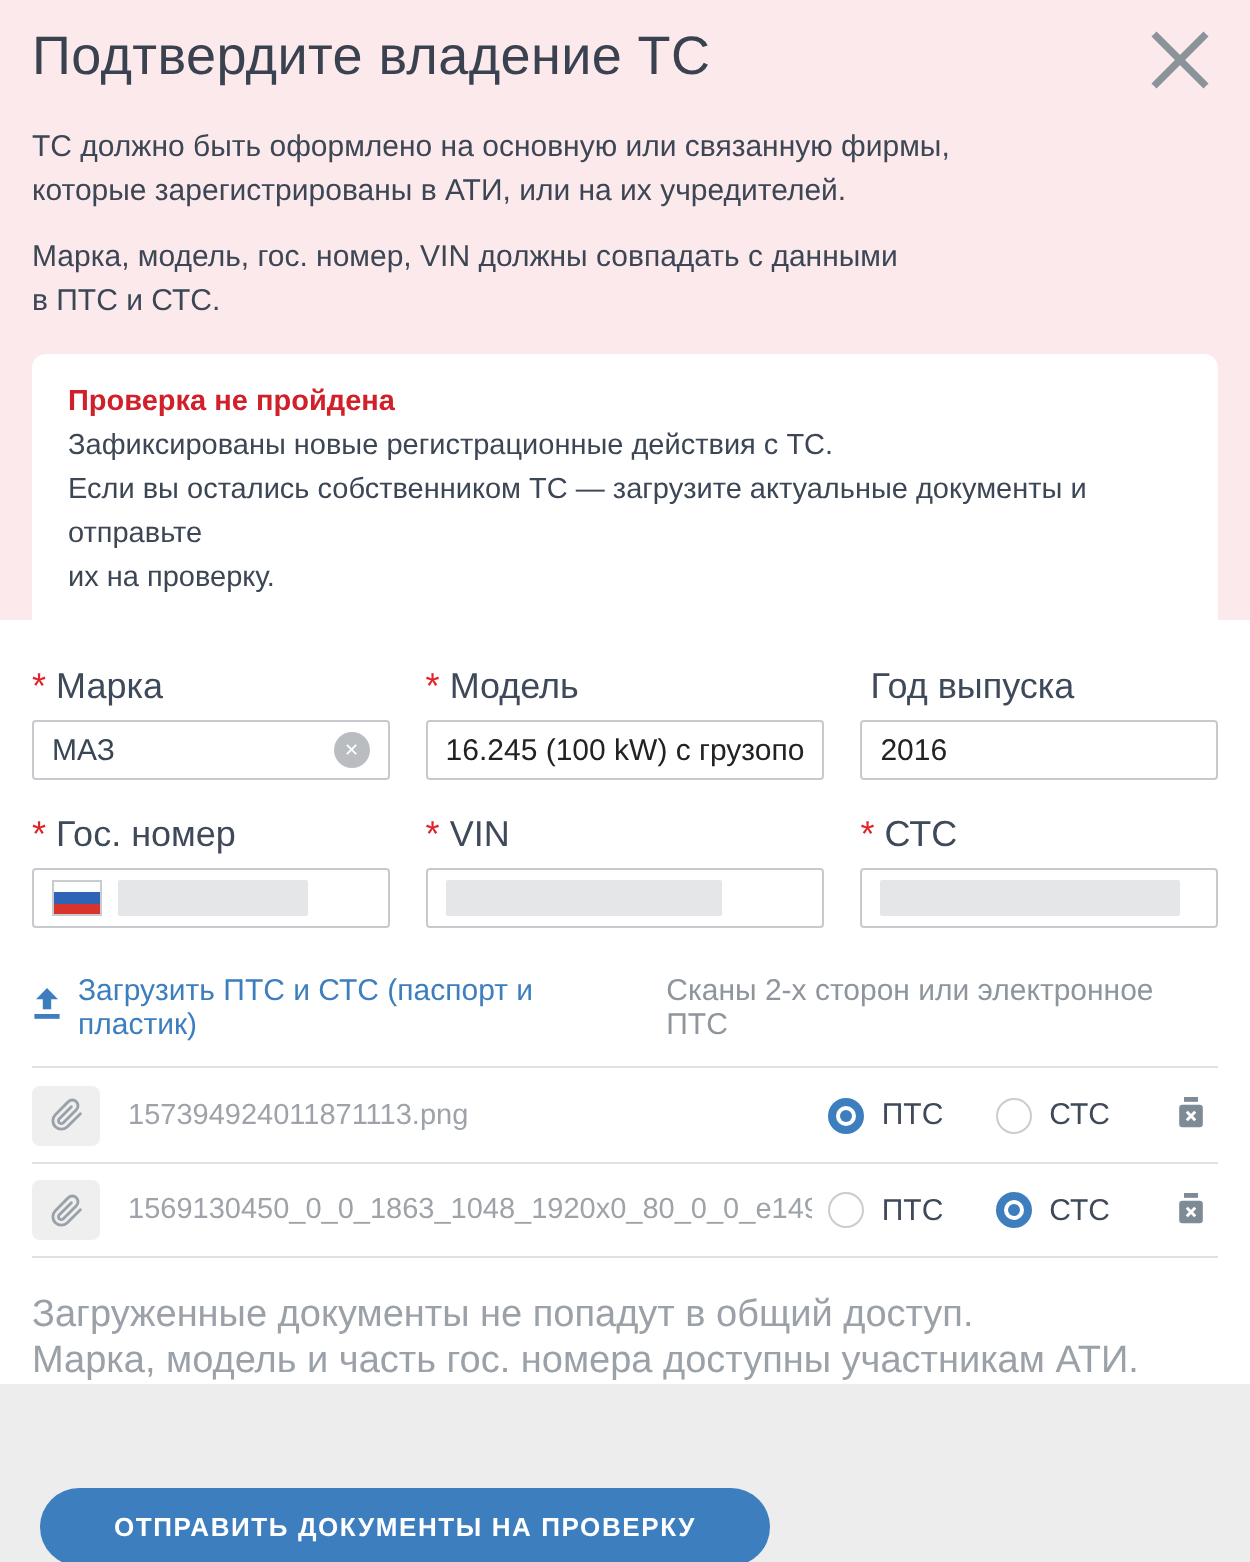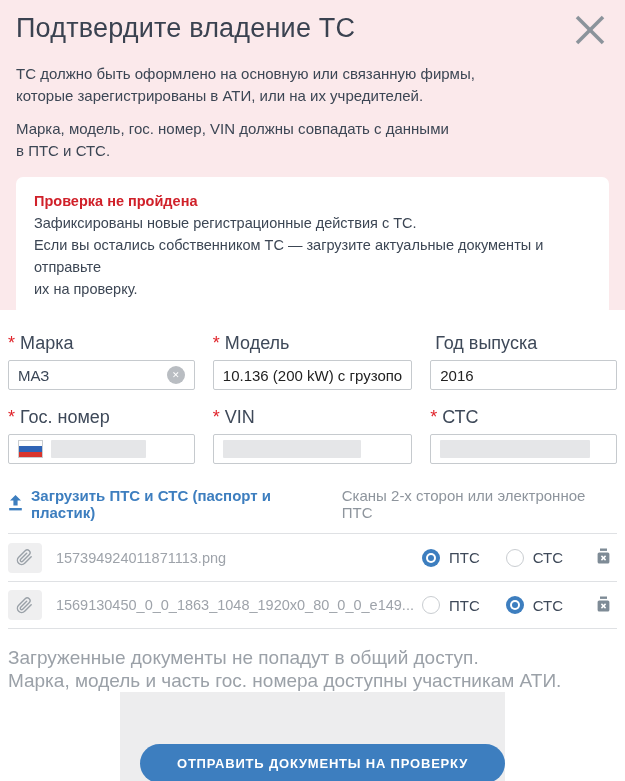--- a/index.html
+++ b/index.html
@@ -2,21 +2,21 @@
 <html><head>
 <meta charset="utf-8">
 <style>
   * { margin:0; padding:0; box-sizing:border-box; }
   html,body { background:#fff; }
   body {
     width:625px; height:781px; overflow:hidden;
     font-family:"Liberation Sans","DejaVu Sans",sans-serif;
     color:#3E4959;
   }
-  .dialog { width:625px; height:623px; display:flex; flex-direction:column; background:#fef9c3;align-items:center; }
+  .dialog { width:625px; height:623px; display:flex; flex-direction:column; background:#fef9c3; }
 
   
   .hdr { background:#FBE9EB; height:310px; padding:13px 16px 0; position:relative; flex:none; }
   .hdr-title { font-size:27px; font-weight:400; color:#3A4250; letter-spacing:.2px; }
   .close-btn { position:absolute; top:10px; right:14px; width:42px; height:42px;
     display:flex; align-items:center; justify-content:center; cursor:pointer; background:none; border:none; }
   .intro { margin-top:19px; font-size:15px; line-height:22px; color:#3C4654; }
   .intro + .intro { margin-top:11px; }
   .alert-card { background:#fff; border-radius:7px; margin-top:15px; padding:13px 8px 16px 18px; }
   .alert-title { color:#D0212A; font-weight:bold; font-size:14.5px; line-height:22px; }
@@ -34,21 +34,21 @@
   .clear-btn { margin-left:auto; width:18px; height:18px; flex:none; border-radius:50%;
     background:#B9BDC2; color:#fff; display:flex; align-items:center; justify-content:center;
     font-size:9px; line-height:1; cursor:pointer; border:none; }
   .flag { width:25px; height:18px; flex:none; margin-right:8px; border:1px solid #C8CCD0; display:flex; flex-direction:column; }
   .flag i { flex:1; display:block; }
   .flag .w { background:#FDFDFD; } .flag .b { background:#2E63B5; } .flag .r { background:#D8342C; }
   .redacted { height:18px; background:#E5E6E8; border-radius:1px; }
 
   
   .upload-row { display:flex; align-items:center; padding:0 16px; margin-top:23px; font-size:15px; }
-  .upload-link { color:#3D7EBF; display:flex; align-items:center; cursor:pointer;font-weight:bold; }
+  .upload-link { color:#3D7EBF; display:flex; align-items:center; cursor:pointer; }
   .upload-link svg { margin-right:8px; }
   .upload-hint { color:#8E959D; margin-left:6px; }
 
   .file-list { margin:12px 16px 0; }
   .file-row { display:flex; align-items:center; height:48px; border-top:1px solid #DFE1E4; }
   .file-row:last-child { border-bottom:1px solid #DFE1E4; }
   .clip-chip { width:34px; height:30px; border-radius:4px; background:#EFEFF0; flex:none;
     display:flex; align-items:center; justify-content:center; }
   .file-name { flex:1; margin-left:14px; font-size:14.5px; color:#9EA3AA;
     white-space:nowrap; overflow:hidden; }
@@ -114,21 +114,21 @@
           <span>МАЗ</span>
           <button class="clear-btn">
               <span>✕</span>
             </button>
         </div>
       </div>
 
       <div>
         <div class="f-label"><span class="req">*</span><span>Модель</span></div>
         <div class="f-input dark">
-          <span>10.136 (200 kW) с грузопо</span>
+          <span>16.245 (100 kW) с грузопо</span>
         </div>
       </div>
 
       <div>
         <div class="f-label"><span class="req"></span><span>Год выпуска</span></div>
         <div class="f-input dark">
           <span>2016</span>
         </div>
       </div>
 

